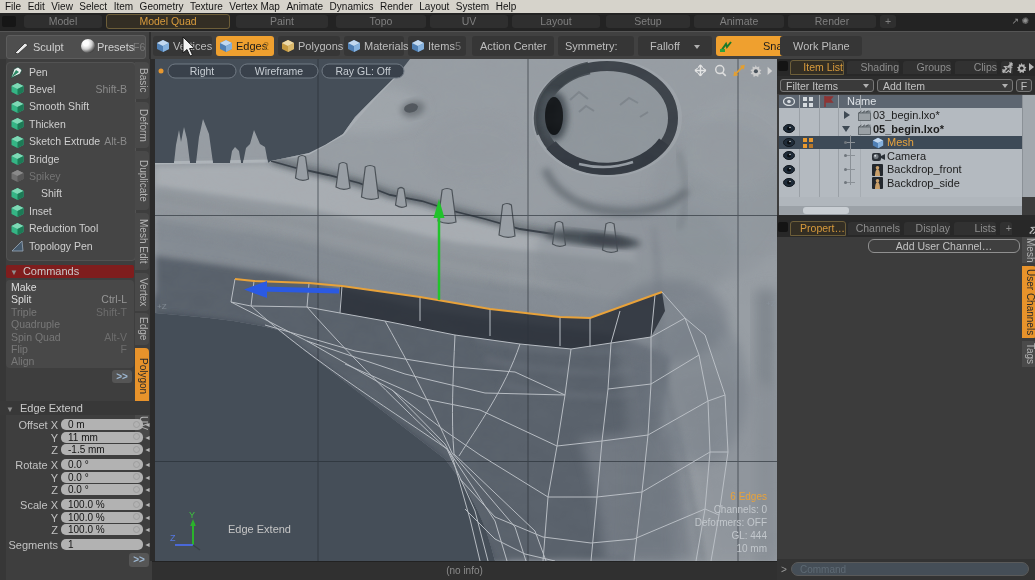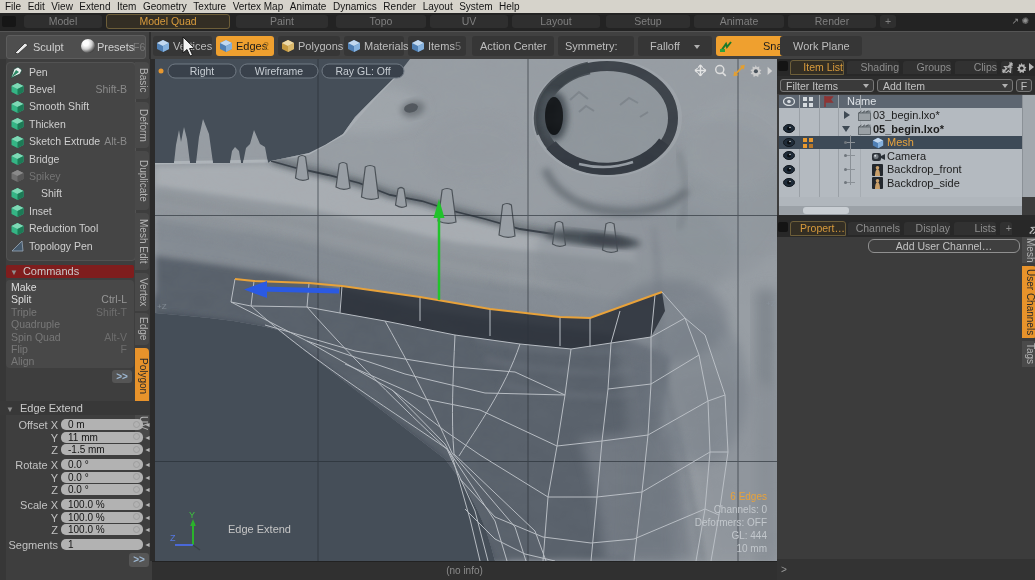--- a/index.html
+++ b/index.html
@@ -64,21 +64,21 @@
   .ddl{position:absolute;height:13px;background:#3a3a3a;border:1px solid #787878;
        border-radius:3px;color:#c2c2c2;font-size:10.5px;line-height:13px;padding-left:5px;
        box-sizing:border-box;}
   .ddl .caret{position:absolute;right:4px;top:4px;}
   .eyeicon{position:absolute;width:12px;height:9px;}
   .itext{position:absolute;font-size:11px;color:#1d1d1d;line-height:13px;white-space:nowrap;}
 </style>
 </head>
 <body>
 
-<div id="menubar" class="abs"><span style="margin-left:5px">File</span><span>Edit</span><span>View</span><span>Extend</span><span>Item</span><span>Geometry</span><span>Texture</span><span>Vertex Map</span><span>Animate</span><span>Dynamics</span><span>Render</span><span>Layout</span><span>System</span><span>Help</span></div>
+<div id="menubar" class="abs"><span style="margin-left:5px">File</span><span>Edit</span><span>View</span><span>Select</span><span>Item</span><span>Geometry</span><span>Texture</span><span>Vertex Map</span><span>Animate</span><span>Dynamics</span><span>Render</span><span>Layout</span><span>System</span><span>Help</span></div>
 
 <div id="tabrow" class="abs">
   <div style="position:absolute;left:2px;top:3px;width:14px;height:11px;background:#161616;border-radius:2px;"></div>
   <div class="ltab" style="left:24px;width:78px;">Model</div>
   <div class="ltab act" style="left:106px;width:122px;">Model Quad</div>
   <div class="ltab" style="left:236px;width:92px;">Paint</div>
   <div class="ltab" style="left:336px;width:90px;">Topo</div>
   <div class="ltab" style="left:430px;width:78px;">UV</div>
   <div class="ltab" style="left:512px;width:88px;">Layout</div>
   <div class="ltab" style="left:606px;width:84px;">Setup</div>
@@ -658,13 +658,14 @@
   </div>
 
   <div style="position:absolute;left:91px;top:180px;width:150px;height:12px;border:1px solid #909090;border-radius:6px;background:#3f3f3f;color:#c2c2c2;font-size:10.5px;line-height:12px;text-align:center;">Add User Channel…</div>
 
   <div class="vtab" style="left:245px;top:178px;height:26px;border-radius:0 3px 3px 0;background:#4a4a4a;">Mesh</div>
   <div class="vtab act" style="left:245px;top:207px;height:72px;border-radius:0 3px 3px 0;">User Channels</div>
   <div class="vtab" style="left:245px;top:282px;height:26px;border-radius:0 3px 3px 0;background:#4a4a4a;">Tags</div>
 
   <div style="position:absolute;left:0;top:500px;width:258px;height:21px;background:#333;"></div>
   <div style="position:absolute;left:4px;top:505px;color:#999;font-size:10px;">&gt;</div>
+  <div style="position:absolute;left:14px;top:503px;width:238px;height:14px;background:#454e57;border:1px solid #5a5a5a;border-radius:7px;color:#5e6a74;font-size:10px;line-height:14px;padding-left:8px;box-sizing:border-box;">Command</div>
 </div>
 
 </body></html>

